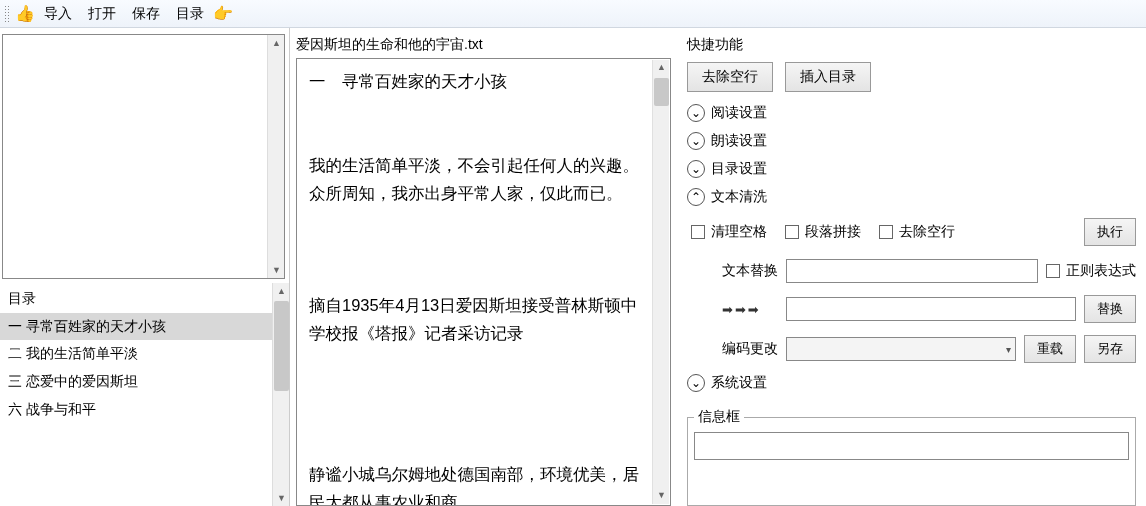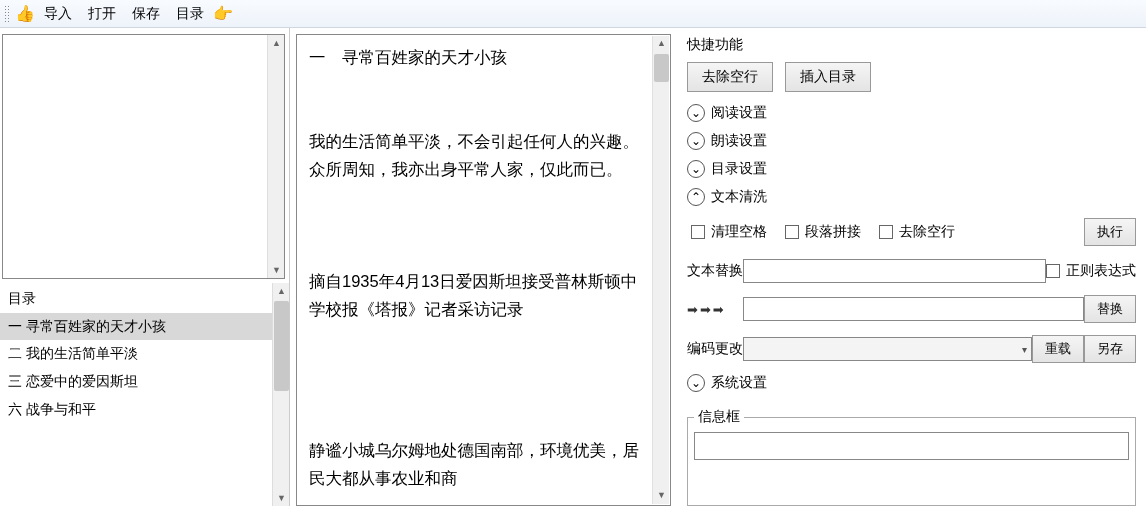--- a/index.html
+++ b/index.html
@@ -215,22 +215,23 @@
     }
     .cb-box {
       width: 14px;
       height: 14px;
       border: 1px solid #666;
       background: #fff;
     }
     .form-row {
       display: flex;
       align-items: center;
-      gap: 0;
+      gap: 8px;
       padding: 3px 0;
+      margin-left: 35px;
     }
     .form-label { font-size: 14px; white-space: nowrap; }
     .form-input {
       flex: 1;
       height: 24px;
       border: 1px solid #888;
       padding: 0 4px;
       font-family: inherit;
     }
     .form-select {
@@ -310,20 +311,21 @@
       </ul>
       <div class="toc-scroll">
         <div class="toc-scroll-arrow" style="top:0">▲</div>
         <div class="toc-scroll-thumb"></div>
         <div class="toc-scroll-arrow" style="bottom:0">▼</div>
       </div>
     </div>
   </div>
 
   <div class="center-col">
+    <div class="file-title">爱因斯坦的生命和他的宇宙.txt</div>
     <div class="text-area">
       <div class="text-content">一　寻常百姓家的天才小孩
 
 
 我的生活简单平淡，不会引起任何人的兴趣。众所周知，我亦出身平常人家，仅此而已。
 
 
 
 摘自1935年4月13日爱因斯坦接受普林斯顿中学校报《塔报》记者采访记录
 

